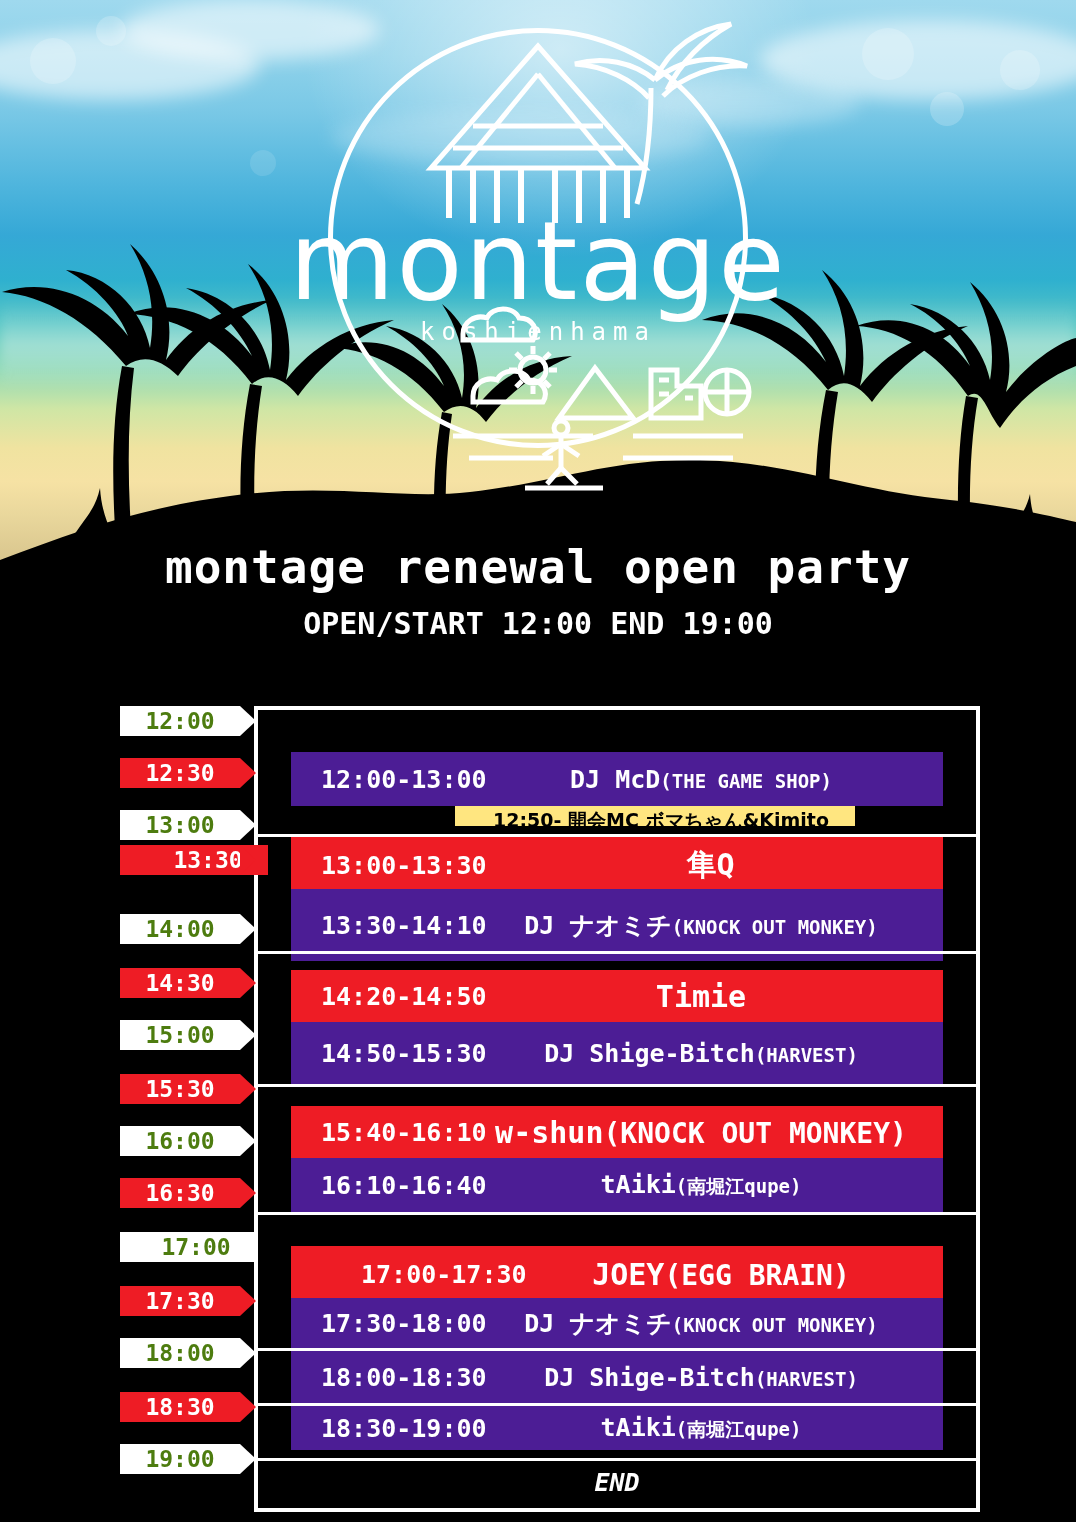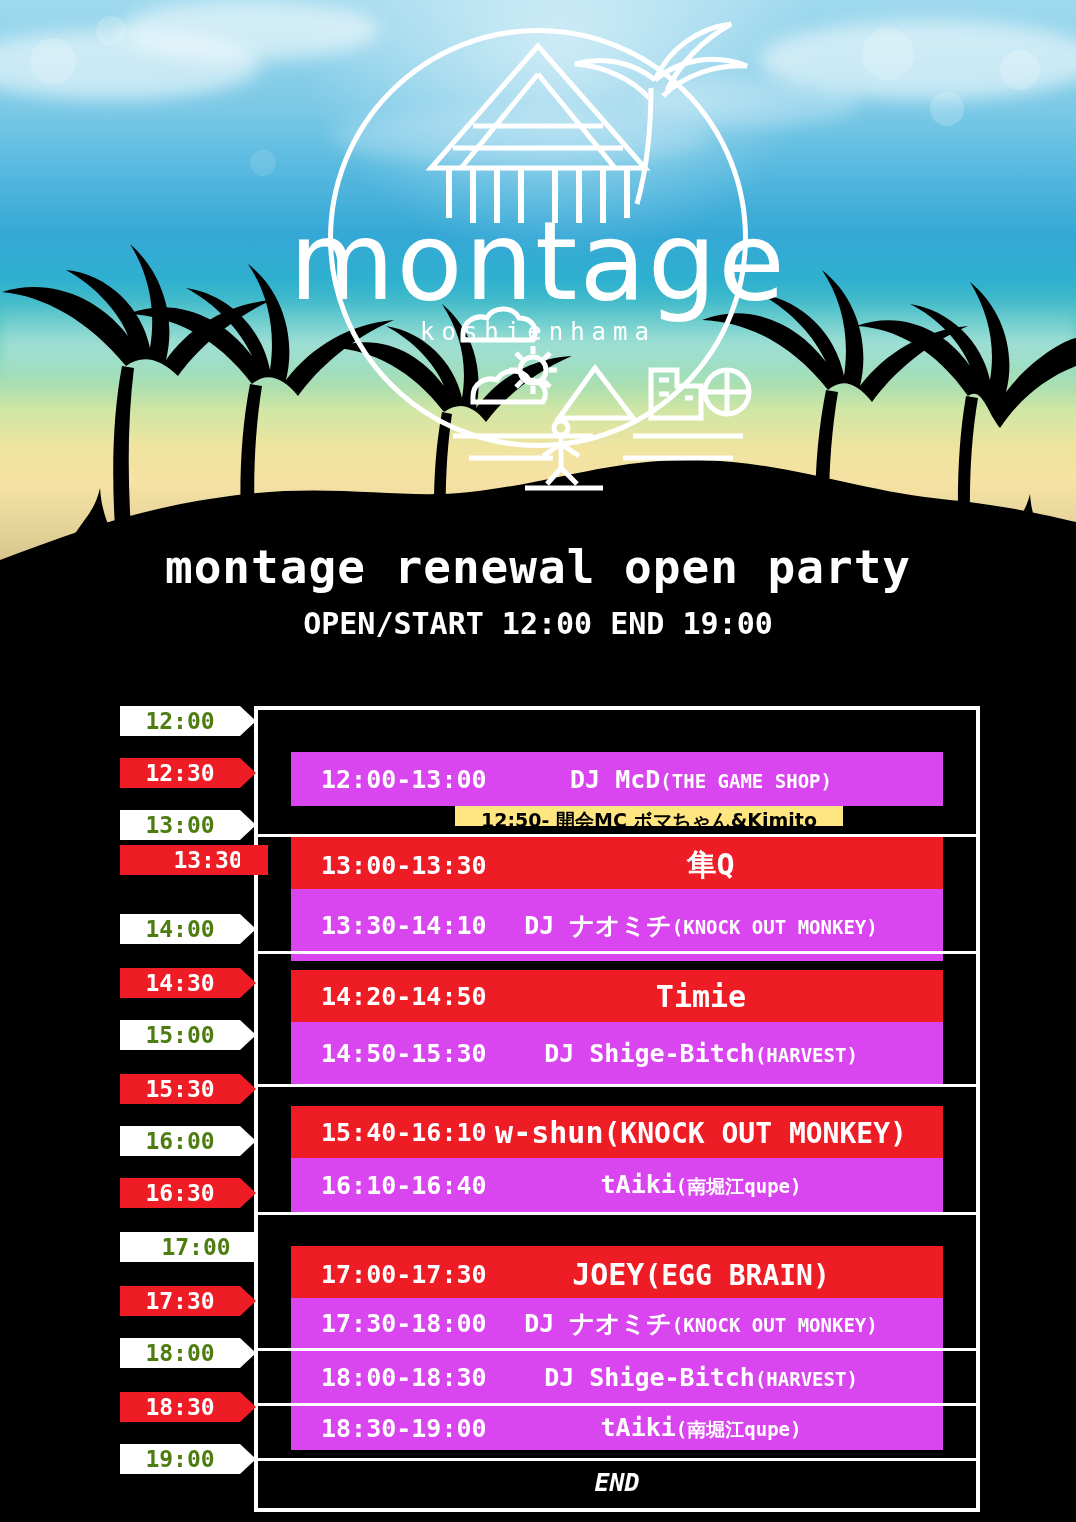--- a/index.html
+++ b/index.html
@@ -230,21 +230,21 @@
     height: 806px;
   }
   .row {
     position: absolute;
     left: 37px;
     width: 652px;
     display: flex;
     align-items: center;
     box-sizing: border-box;
   }
-  .row.dark { background: #d946ef; }
+  .row.dark { background: #4c1d95; }
   .row.red { background: #ee1c25; }
   .row .time {
     width: 190px;
     padding-left: 30px;
     font-family: "DejaVu Sans Mono", monospace;
     font-size: 25px;
     font-weight: bold;
     color: #ffffff;
     box-sizing: border-box;
     white-space: nowrap;
@@ -272,20 +272,21 @@
     width: 388px;
     height: 20px;
     line-height: 28px;
     background: #ffe680;
     color: #000000;
     text-align: center;
     font-family: "DejaVu Sans", sans-serif;
     font-size: 19px;
     font-weight: bold;
     white-space: nowrap;
+    padding-left: 12px;
   }
   .end-row {
     position: absolute;
     left: 4px;
     width: 718px;
     text-align: center;
     font-family: "DejaVu Sans Mono", monospace;
     font-size: 25px;
     font-weight: bold;
     color: #ffffff;
@@ -526,21 +527,21 @@
         <div class="act"><span>w-shun</span><span class="affil">(KNOCK OUT MONKEY)</span></div>
       </div>
 
       <div class="row dark" style="top:452px;height:54px;">
         <div class="time">16:10-16:40</div>
         <div class="act"><span>tAiki</span><span class="affil">(南堀江qupe)</span></div>
       </div>
 
       <div class="sep" style="top:506px;"></div>
 
-      <div class="row red big" style="top:540px;height:56px;">
+      <div class="row red big" style="top:540px;height:56px;padding-left:40px;">
         <div class="time">17:00-17:30</div>
         <div class="act"><span>JOEY</span><span class="affil">(EGG BRAIN)</span></div>
       </div>
 
       <div class="row dark" style="top:592px;height:50px;">
         <div class="time">17:30-18:00</div>
         <div class="act"><span>DJ ナオミチ</span><span class="affil">(KNOCK OUT MONKEY)</span></div>
       </div>
 
       <div class="sep" style="top:642px;"></div>

